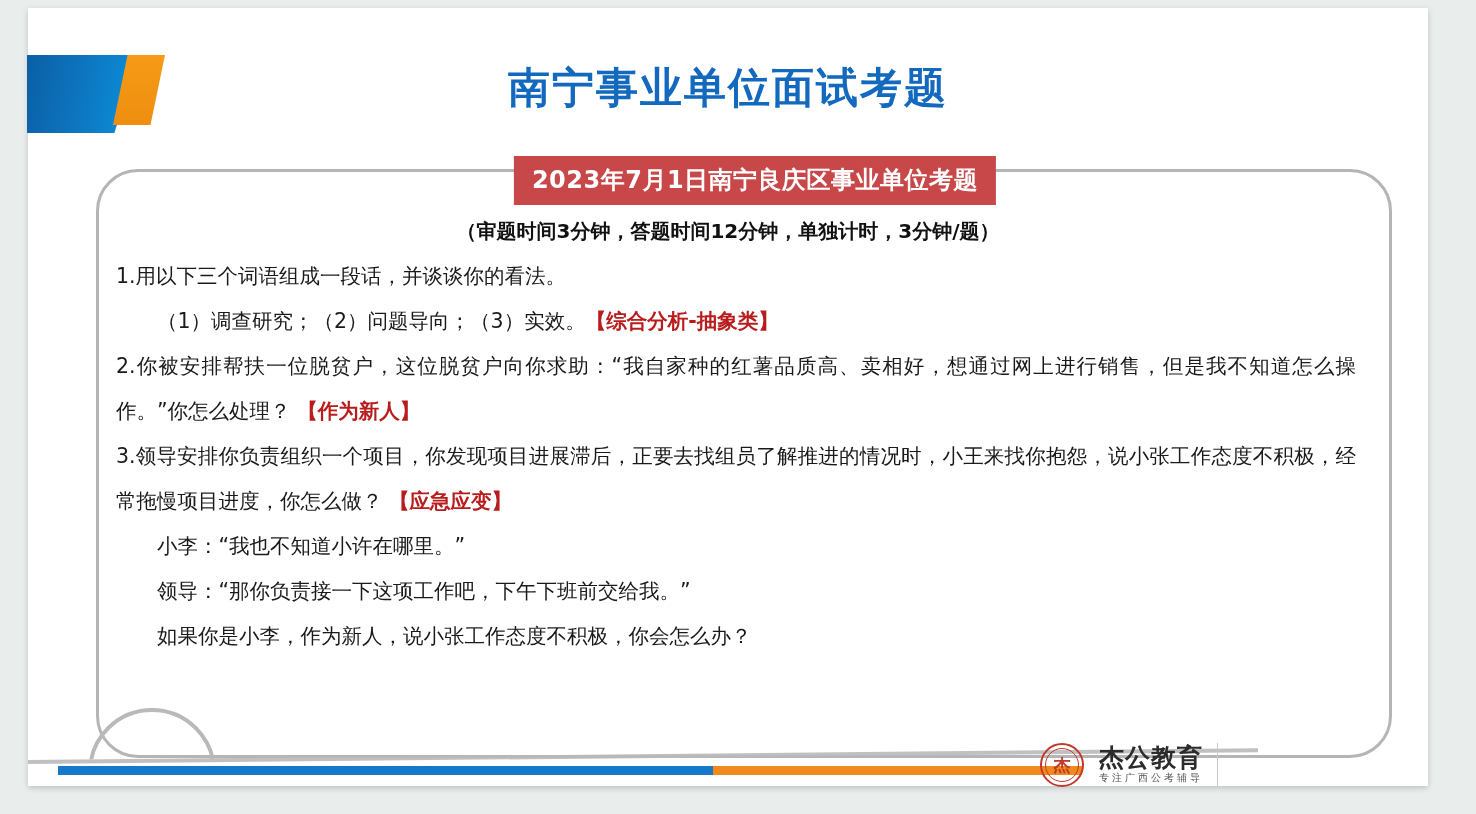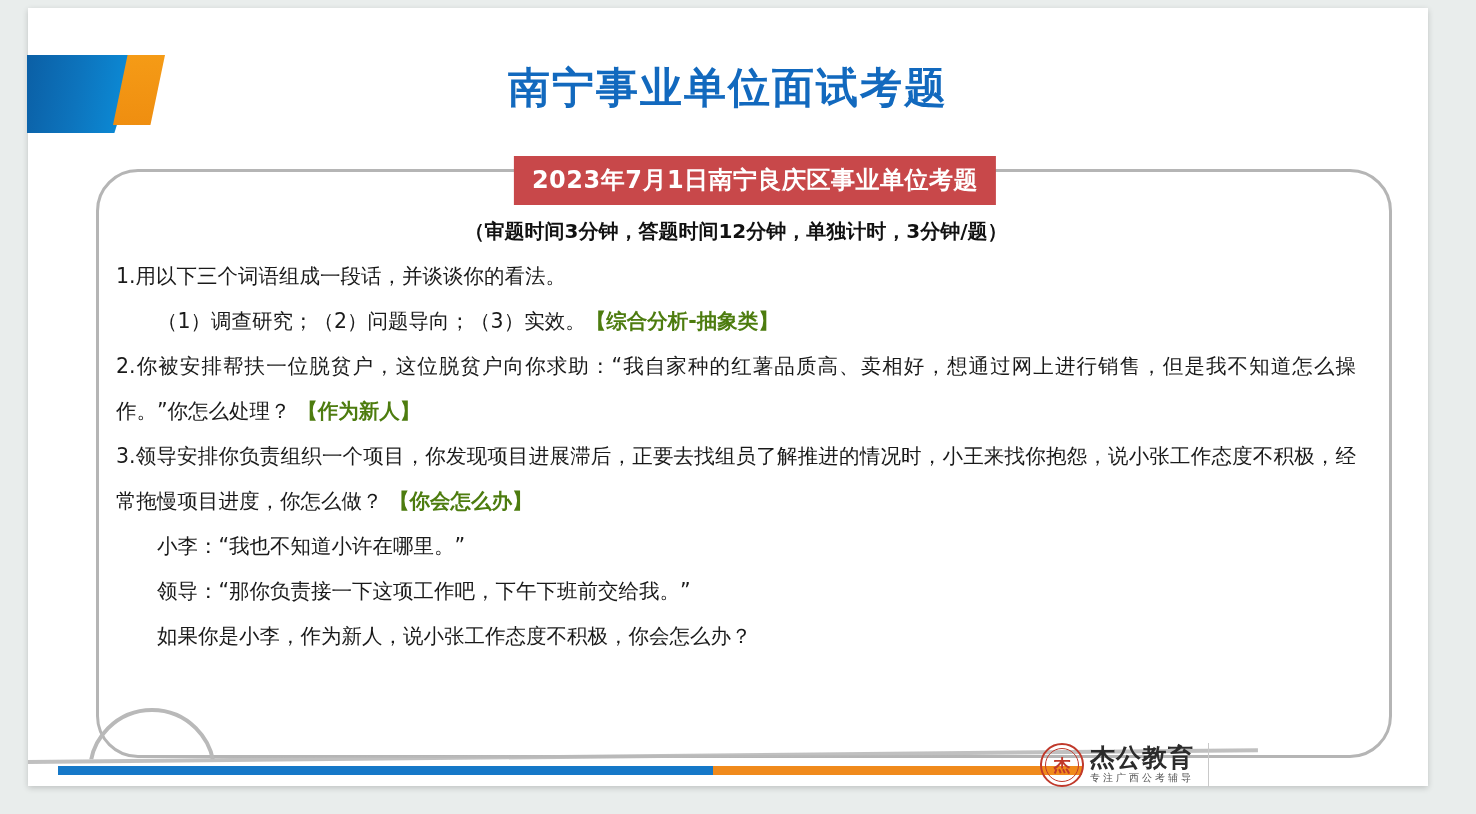--- a/index.html
+++ b/index.html
@@ -44,54 +44,54 @@
   .banner{
     position:absolute;left:50%;top:148px;transform:translateX(-50%);
     background:#c8484a;color:#ffffff;
     font-size:24px;font-weight:bold;letter-spacing:.5px;
     padding:8px 18px 9px 18px;white-space:nowrap;
     font-family:"DejaVu Sans","Liberation Sans",sans-serif;
     margin-left:27px;
   }
 
   .subtitle{
-    position:absolute;left:8px;top:210px;width:1400px;text-align:center;
+    position:absolute;left:0;top:210px;width:1400px;text-align:center;
     font-size:20px;font-weight:bold;color:#111;
     font-family:"DejaVu Sans","Liberation Sans",sans-serif;
   }
 
   .body{
     position:absolute;left:88px;top:246px;width:1240px;
     font-size:20.5px;color:#1a1a1a;line-height:45px;
     font-family:"DejaVu Sans","Liberation Sans",sans-serif;
   }
   .para{margin:0;text-align:justify;text-justify:inter-ideograph;}
   .indent{text-indent:2em;}
-  .tag{color:#4d7c0f;font-weight:bold;}
+  .tag{color:#b91c1c;font-weight:bold;}
 
   
   .rule-blue{position:absolute;left:30px;top:758px;width:655px;height:9px;background:#1578c8;}
   .rule-orange{position:absolute;left:685px;top:758px;width:369px;height:9px;background:#f08a1c;}
   .rule-gray{position:absolute;left:0px;top:752px;width:1230px;height:4px;background:#b9b9b9;
              transform:rotate(-0.55deg);transform-origin:left center;opacity:.9;}
   .arc{position:absolute;left:60px;top:700px;width:120px;height:120px;
        border:4px solid #b9b9b9;border-radius:50%;
        clip-path:polygon(0 0,100% 0,100% 40%,0 40%);}
 
   
   .logos{position:absolute;left:1012px;top:726px;height:62px;display:flex;align-items:center;}
   .logo-jg{display:flex;align-items:center;}
   .seal{width:44px;height:44px;border-radius:50%;border:2.5px solid #c0392b;
         position:relative;display:flex;align-items:center;justify-content:center;
         box-sizing:border-box;}
   .seal:before{content:"";position:absolute;left:3px;top:3px;right:3px;bottom:3px;
         border:1.5px solid #c0392b;border-radius:50%;}
   .seal span{font-size:17px;color:#c0392b;font-weight:bold;line-height:1;
         font-family:"DejaVu Sans","Liberation Sans",sans-serif;}
-  .jg-text{margin-left:6px;}
+  .jg-text{margin-left:15px;}
   .jg-main{font-size:25px;font-weight:bold;color:#2b2b2b;letter-spacing:1px;line-height:26px;
         font-family:"DejaVu Sans","Liberation Sans",sans-serif;}
   .jg-sub{font-size:10px;color:#555;letter-spacing:3px;line-height:14px;
         font-family:"DejaVu Sans","Liberation Sans",sans-serif;}
   .divider{width:1px;height:44px;background:#c9c9c9;margin:0 14px;}
   .logo-km{display:flex;align-items:center;}
   .kmark{width:46px;height:42px;position:relative;}
   .km-text{margin-left:8px;}
   .km-main{font-size:25px;font-weight:bold;color:#2b2b2b;letter-spacing:2px;line-height:26px;
         font-family:"DejaVu Sans","Liberation Sans",sans-serif;}
@@ -117,21 +117,21 @@
 
     <div class="subtitle">（审题时间3分钟，答题时间12分钟，单独计时，3分钟/题）</div>
 
     <div class="body">
 
       <p class="para">1.用以下三个词语组成一段话，并谈谈你的看法。</p>
       <p class="para indent"><span>（1）调查研究；（2）问题导向；（3）实效。</span><span class="tag">【综合分析-抽象类】</span></p>
 
       <p class="para"><span>2.你被安排帮扶一位脱贫户，这位脱贫户向你求助：“我自家种的红薯品质高、卖相好，想通过网上进行销售，但是我不知道怎么操作。”你怎么处理？</span> <span class="tag">【作为新人】</span></p>
 
-      <p class="para"><span>3.领导安排你负责组织一个项目，你发现项目进展滞后，正要去找组员了解推进的情况时，小王来找你抱怨，说小张工作态度不积极，经常拖慢项目进度，你怎么做？</span> <span class="tag">【你会怎么办】</span></p>
+      <p class="para"><span>3.领导安排你负责组织一个项目，你发现项目进展滞后，正要去找组员了解推进的情况时，小王来找你抱怨，说小张工作态度不积极，经常拖慢项目进度，你怎么做？</span> <span class="tag">【应急应变】</span></p>
 
 
       <p class="para indent">小李：“我也不知道小许在哪里。”</p>
       <p class="para indent">领导：“那你负责接一下这项工作吧，下午下班前交给我。”</p>
       <p class="para indent">如果你是小李，作为新人，说小张工作态度不积极，你会怎么办？</p>
     </div>
 
     <div class="arc"></div>
     <div class="rule-gray"></div>
     <div class="rule-blue"></div>

